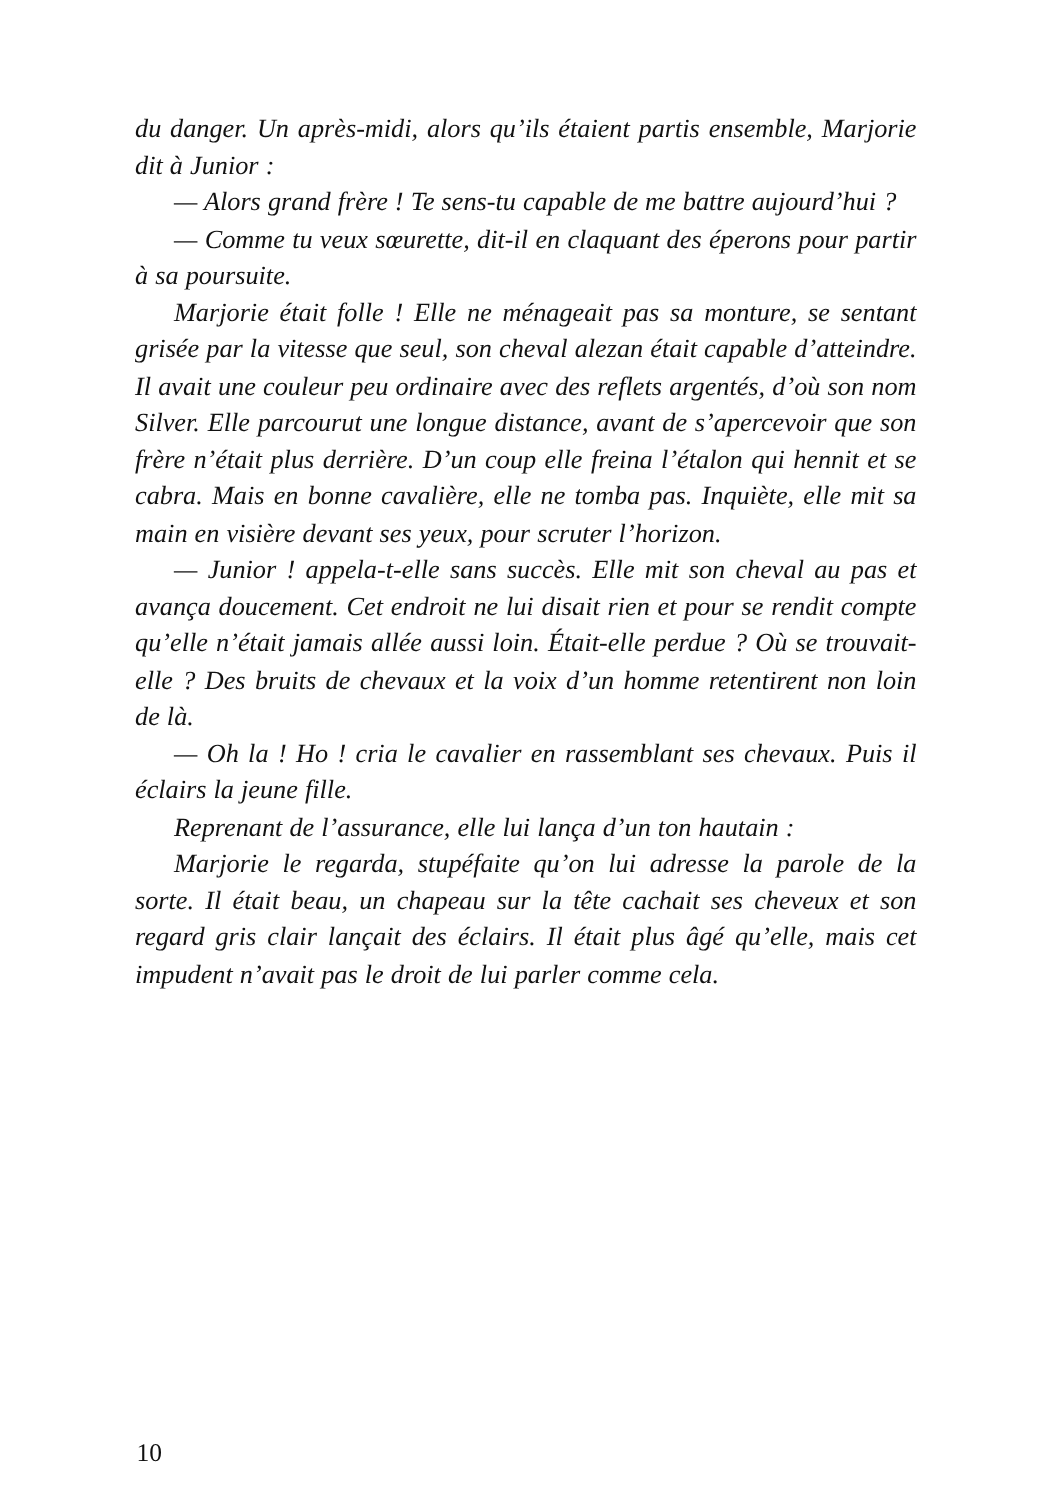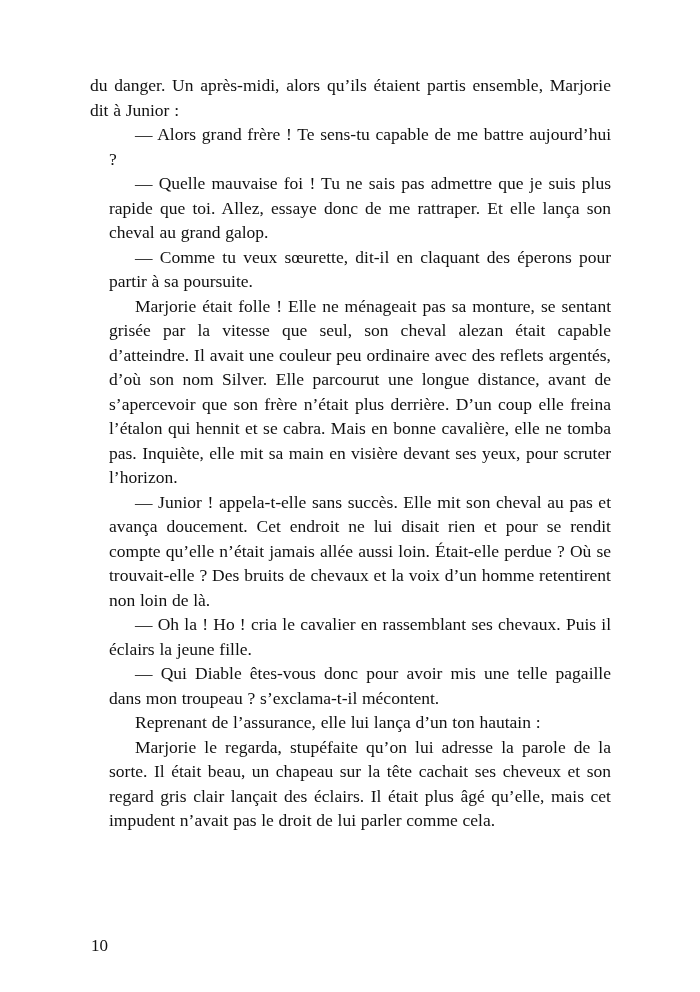--- a/index.html
+++ b/index.html
@@ -13,50 +13,48 @@
     position: relative;
     font-family: "Liberation Serif", "DejaVu Serif", serif;
     color: #111111;
     overflow: hidden;
   }
   .text-block {
     position: absolute;
     left: 90px;
     top: 73px;
     width: 521px;
+    font-style: italic;
   }
   .para {
     margin: 0;
     padding: 0;
     font-size: 17.5px;
     line-height: 24.5px;
     text-align: justify;
     word-spacing: 0.02em;
   }
   .para.indent {
     text-indent: 26px;
-    margin-left: 19px;
   }
   .page-number {
     position: absolute;
     left: 91px;
-    top: 934px;
+    top: 957px;
     font-size: 17px;
     line-height: 24px;
   }
 </style>
 </head>
 <body>
 
 <div class="text-block">
   <p class="para">du danger. Un après-midi, alors qu’ils étaient partis ensemble, Marjorie dit à Junior :</p>
   <p class="para indent">— Alors grand frère ! Te sens-tu capable de me battre aujourd’hui ?</p>
-  <p class="para indent">— Quelle mauvaise foi ! Tu ne sais pas admettre que je suis plus rapide que toi. Allez, essaye donc de me rattraper. Et elle lança son cheval au grand galop.</p>
   <p class="para indent">— Comme tu veux sœurette, dit-il en claquant des éperons pour partir à sa poursuite.</p>
   <p class="para indent">Marjorie était folle ! Elle ne ménageait pas sa monture, se sentant grisée par la vitesse que seul, son cheval alezan était capable d’atteindre. Il avait une couleur peu ordinaire avec des reflets argentés, d’où son nom Silver. Elle parcourut une longue distance, avant de s’apercevoir que son frère n’était plus derrière. D’un coup elle freina l’étalon qui hennit et se cabra. Mais en bonne cavalière, elle ne tomba pas. Inquiète, elle mit sa main en visière devant ses yeux, pour scruter l’horizon.</p>
   <p class="para indent">— Junior ! appela-t-elle sans succès. Elle mit son cheval au pas et avança doucement. Cet endroit ne lui disait rien et pour se rendit compte qu’elle n’était jamais allée aussi loin. Était-elle perdue ? Où se trouvait-elle ? Des bruits de chevaux et la voix d’un homme retentirent non loin de là.</p>
   <p class="para indent">— Oh la ! Ho ! cria le cavalier en rassemblant ses chevaux. Puis il éclairs la jeune fille.</p>
-  <p class="para indent">— Qui Diable êtes-vous donc pour avoir mis une telle pagaille dans mon troupeau ? s’exclama-t-il mécontent.</p>
   <p class="para indent">Reprenant de l’assurance, elle lui lança d’un ton hautain :</p>
   <p class="para indent">Marjorie le regarda, stupéfaite qu’on lui adresse la parole de la sorte. Il était beau, un chapeau sur la tête cachait ses cheveux et son regard gris clair lançait des éclairs. Il était plus âgé qu’elle, mais cet impudent n’avait pas le droit de lui parler comme cela.</p>
 </div>
 
 <div class="page-number">10</div>
 
 </body></html>

